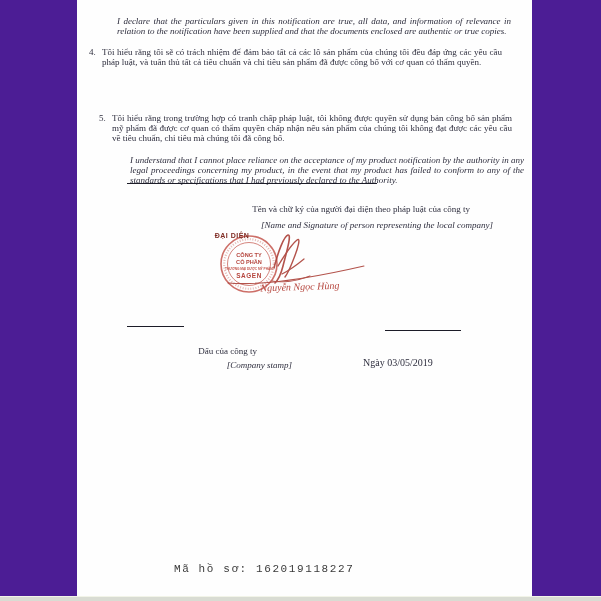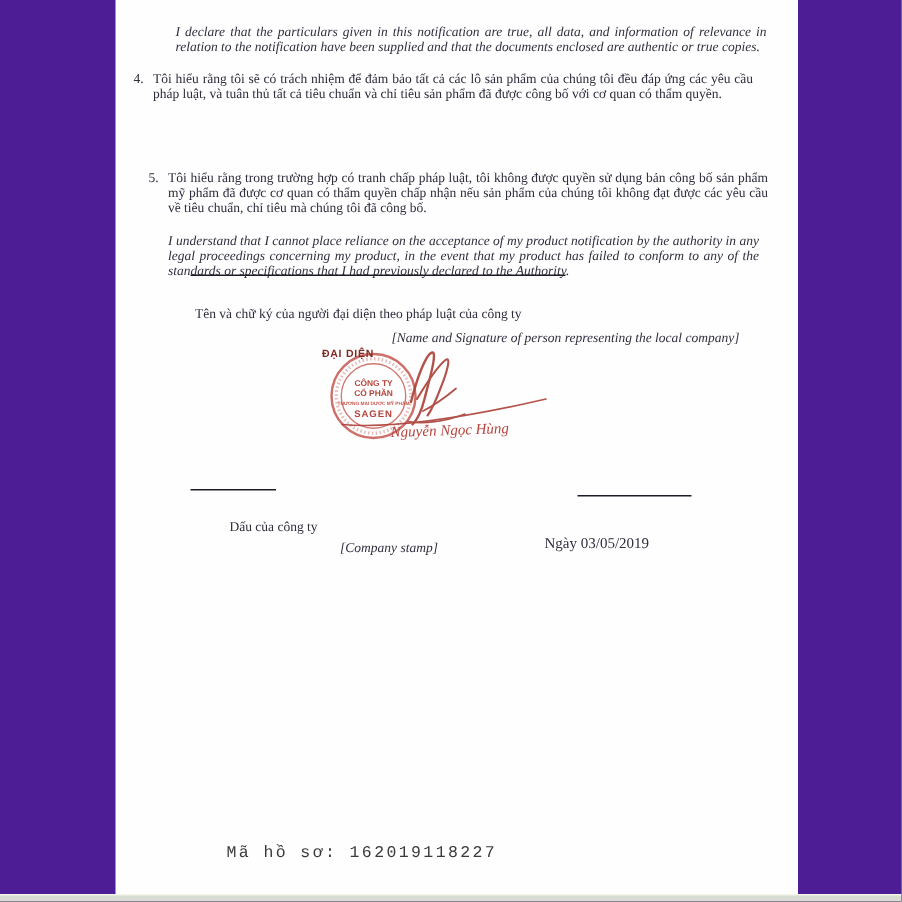--- a/index.html
+++ b/index.html
@@ -32,51 +32,51 @@
     color: #2e2e3e;
     font-size: 9px;
     line-height: 10.2px;
     text-align: justify;
   }
   .italic { font-style: italic; }
   .intro       { left: 40px; top: 7px;   width: 394px; }
   .item-4      { left: 12px; top: 47px;  width: 413px; }
   .item-4-en   { left: 40px; top: 79px;  width: 394px; }
   .item-5      { left: 22px; top: 113px; width: 413px; }
-  .item-5-en   { left: 35px; top: 146px; width: 394px; }
+  .item-5-en   { left: 53px; top: 146px; width: 394px; }
   .num {
     display: inline-block;
     width: 13px;
     margin-left: -13px;
   }
   .li-body { display: block; padding-left: 13px; }
   .rule {
     position: absolute;
     border-top: 1.2px solid #1c1c28;
     height: 0;
   }
   .rule-signature { left: 50px;  top: 183px; width: 250px; }
   .rule-stamp     { left: 50px;  top: 326px; width: 57px;  }
   .rule-date      { left: 308px; top: 330px; width: 76px;  }
-  .sig-label-vi { left: 53px; top: 195px; width: 340px; text-align: left; }
+  .sig-label-vi { left: 53px; top: 195px; width: 340px; text-align: right; }
   .sig-label-en { left: 56px; top: 211px; width: 360px; text-align: right; }
   .stamp-wrap {
     position: absolute;
     left: 55px; top: 226px;
     width: 270px; height: 80px;
   }
-  .company-stamp-vi { left: 76px; top: 337px; width: 120px; text-align: left; }
+  .company-stamp-vi { left: 60px; top: 337px; width: 120px; text-align: right; }
   .company-stamp-en { left: 75px; top: 351px; width: 140px; text-align: right; font-size: 9px; }
   .date-label {
     left: 286px; top: 348px; width: 150px;
     text-align: left; font-size: 10px;
   }
   .file-code {
     position: absolute;
-    left: 36px; top: 563px;
+    left: 59px; top: 563px;
     font-family: "Liberation Mono", "DejaVu Sans Mono", monospace;
     font-size: 11px;
     letter-spacing: 1.6px;
     color: #3a3a3a;
     white-space: nowrap;
     padding-left: 38px;
   }
 </style>
 </head>
 <body>

